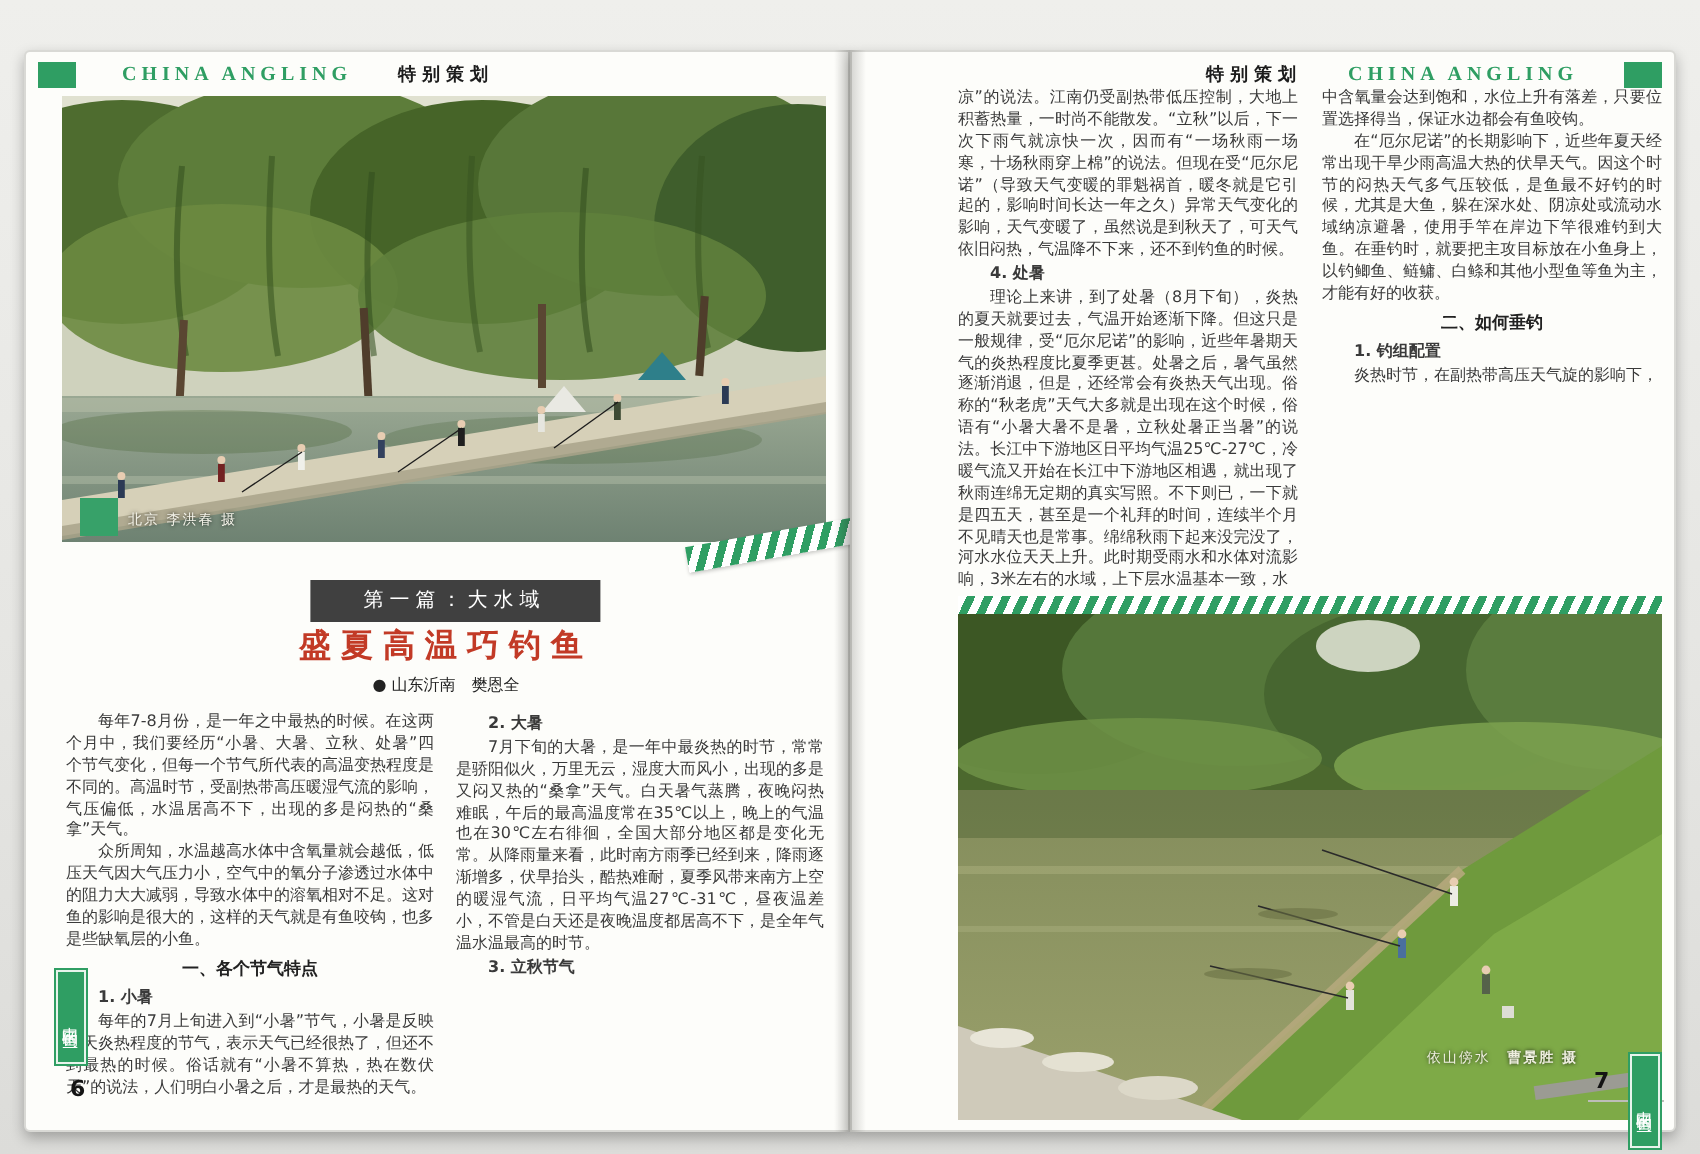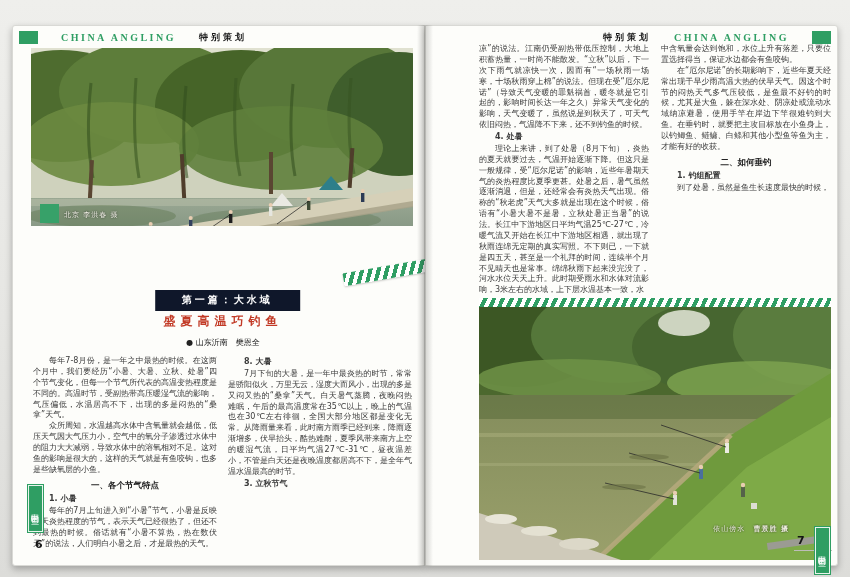--- a/index.html
+++ b/index.html
@@ -17,32 +17,32 @@
 
   
   .hdr { position:absolute; top:4px; height:15px; display:flex; align-items:center; gap:23px; }
   .hdr-left { left:6px; } .hdr-right { right:6px; }
   .hdr .sq { width:19px; height:13px; background:#2f9e63; }
   .brand { color:#2f9e63; font-weight:bold; font-size:10px; letter-spacing:2.5px;
            font-family:"Liberation Serif","DejaVu Serif",serif; }
   .section { color:#1c1c1c; font-weight:bold; font-size:9px; letter-spacing:3px; }
 
   
-  .photo1 { position:absolute; left:18px; top:22px; width:382px; height:178px; overflow:hidden; background:#9aa893; }
+  .photo1 { position:absolute; left:18px; top:22px; width:382px; height:223px; overflow:hidden; background:#9aa893; }
   .photo1 svg, .photo2 svg { display:block; }
   .badge { position:absolute; left:9px; bottom:3px; width:19px; height:19px; background:#37a169; }
   .cap1 { position:absolute; left:33px; bottom:6px; font-size:7px; color:#f3f2e8;
           text-shadow:0 0 2px rgba(0,0,0,.75); letter-spacing:1px; }
   .ribbon { position:absolute; left:330px; top:240px; width:86px; height:13px; transform:rotate(-10deg);
             background:repeating-linear-gradient(115deg,#2f9e63 0 4px,#ffffff 4px 8px); box-shadow:0 1px 2px rgba(0,0,0,.2); }
 
-  .banner { position:absolute; top:264px; left:50%; transform:translateX(-44%); background:#0f172a;
-            color:#fff; font-weight:bold; font-size:10px; letter-spacing:3px; padding:3px 27px 4px; }
+  .banner { position:absolute; top:264px; left:50%; transform:translateX(-44%); background:#404040;
+            color:#fff; font-weight:normal; font-size:10px; letter-spacing:3px; padding:3px 27px 4px; }
   .title  { position:absolute; top:287px; left:20px; width:380px; text-align:center; color:#c23a26;
-            font-weight:bold; font-size:12px; letter-spacing:5px; font-family:"Liberation Serif","DejaVu Serif",serif; }
+            font-weight:bold; font-size:16px; letter-spacing:5px; font-family:"Liberation Serif","DejaVu Serif",serif; }
   .author { position:absolute; top:311px; left:20px; width:380px; text-align:center; color:#222; font-size:8px; }
 
   
   .cols { position:absolute; display:flex; text-align:justify; color:#3a3a3a; font-size:8px; line-height:1.36; }
   .cols .col { overflow:hidden; }
   .cols-l { left:20px; top:330px; width:379px; height:206px; gap:11px; }
   .cols-l .col { width:184px; height:206px; }
   .cols-r { left:53px; top:18px; width:352px; height:252px; gap:12px; }
   .cols-r .col { width:170px; height:252px; }
   p.body { text-indent:2em; }
@@ -150,21 +150,21 @@
 
     <div class="cols cols-l">
       <div class="col">
         <p class="body">每年7-8月份，是一年之中最热的时候。在这两个月中，我们要经历“小暑、大暑、立秋、处暑”四个节气变化，但每一个节气所代表的高温变热程度是不同的。高温时节，受副热带高压暖湿气流的影响，气压偏低，水温居高不下，出现的多是闷热的“桑拿”天气。</p>
         <p class="body">众所周知，水温越高水体中含氧量就会越低，低压天气因大气压力小，空气中的氧分子渗透过水体中的阻力大大减弱，导致水体中的溶氧相对不足。这对鱼的影响是很大的，这样的天气就是有鱼咬钩，也多是些缺氧层的小鱼。</p>
         <p class="sech">一、各个节气特点</p>
         <p class="sub">1. 小暑</p>
         <p class="body">每年的7月上旬进入到“小暑”节气，小暑是反映夏天炎热程度的节气，表示天气已经很热了，但还不到最热的时候。俗话就有“小暑不算热，热在数伏天”的说法，人们明白小暑之后，才是最热的天气。</p>
       </div>
       <div class="col">
-        <p class="sub">8. 大暑</p>
+        <p class="sub">2. 大暑</p>
         <p class="body">7月下旬的大暑，是一年中最炎热的时节，常常是骄阳似火，万里无云，湿度大而风小，出现的多是又闷又热的“桑拿”天气。白天暑气蒸腾，夜晚闷热难眠，午后的最高温度常在35℃以上，晚上的气温也在30℃左右徘徊，全国大部分地区都是变化无常。从降雨量来看，此时南方雨季已经到来，降雨逐渐增多，伏旱抬头，酷热难耐，夏季风带来南方上空的暖湿气流，日平均气温27℃-31℃，昼夜温差小，不管是白天还是夜晚温度都居高不下，是全年气温水温最高的时节。</p>
         <p class="sub">3. 立秋节气</p>
       </div>
     </div>
 
     <div class="logo logo-l">中国钓鱼</div>
     <div class="pnum pnum-l">6</div>
   </div>
 
   <div class="page page-right">
@@ -179,21 +179,21 @@
       <div class="col">
         <p class="body" style="text-indent:0">凉”的说法。江南仍受副热带低压控制，大地上积蓄热量，一时尚不能散发。“立秋”以后，下一次下雨气就凉快一次，因而有“一场秋雨一场寒，十场秋雨穿上棉”的说法。但现在受“厄尔尼诺”（导致天气变暖的罪魁祸首，暖冬就是它引起的，影响时间长达一年之久）异常天气变化的影响，天气变暖了，虽然说是到秋天了，可天气依旧闷热，气温降不下来，还不到钓鱼的时候。</p>
         <p class="sub">4. 处暑</p>
         <p class="body">理论上来讲，到了处暑（8月下旬），炎热的夏天就要过去，气温开始逐渐下降。但这只是一般规律，受“厄尔尼诺”的影响，近些年暑期天气的炎热程度比夏季更甚。处暑之后，暑气虽然逐渐消退，但是，还经常会有炎热天气出现。俗称的“秋老虎”天气大多就是出现在这个时候，俗语有“小暑大暑不是暑，立秋处暑正当暑”的说法。长江中下游地区日平均气温25℃-27℃，冷暖气流又开始在长江中下游地区相遇，就出现了秋雨连绵无定期的真实写照。不下则已，一下就是四五天，甚至是一个礼拜的时间，连续半个月不见晴天也是常事。绵绵秋雨下起来没完没了，河水水位天天上升。此时期受雨水和水体对流影响，3米左右的水域，上下层水温基本一致，水</p>
       </div>
       <div class="col">
         <p class="body" style="text-indent:0">中含氧量会达到饱和，水位上升有落差，只要位置选择得当，保证水边都会有鱼咬钩。</p>
         <p class="body">在“厄尔尼诺”的长期影响下，近些年夏天经常出现干旱少雨高温大热的伏旱天气。因这个时节的闷热天气多气压较低，是鱼最不好钓的时候，尤其是大鱼，躲在深水处、阴凉处或流动水域纳凉避暑，使用手竿在岸边下竿很难钓到大鱼。在垂钓时，就要把主攻目标放在小鱼身上，以钓鲫鱼、鲢鳙、白鲦和其他小型鱼等鱼为主，才能有好的收获。</p>
         <p class="sech">二、如何垂钓</p>
         <p class="sub">1. 钓组配置</p>
-        <p class="body">到了处暑，虽然是鱼生长速度最快的时候，</p>
+        <p class="body">炎热时节，在副热带高压天气旋的影响下，</p>
       </div>
     </div>
 
     <div class="photo2">
       <div class="stripes"></div>
       <svg width="352" height="253" viewBox="0 0 352 253" preserveAspectRatio="none">
         <defs>
           <linearGradient id="w2" x1="0" y1="0" x2="0" y2="1">
             <stop offset="0" stop-color="#848d5c"></stop>
               <stop offset="1" stop-color="#9aa06b"></stop>

